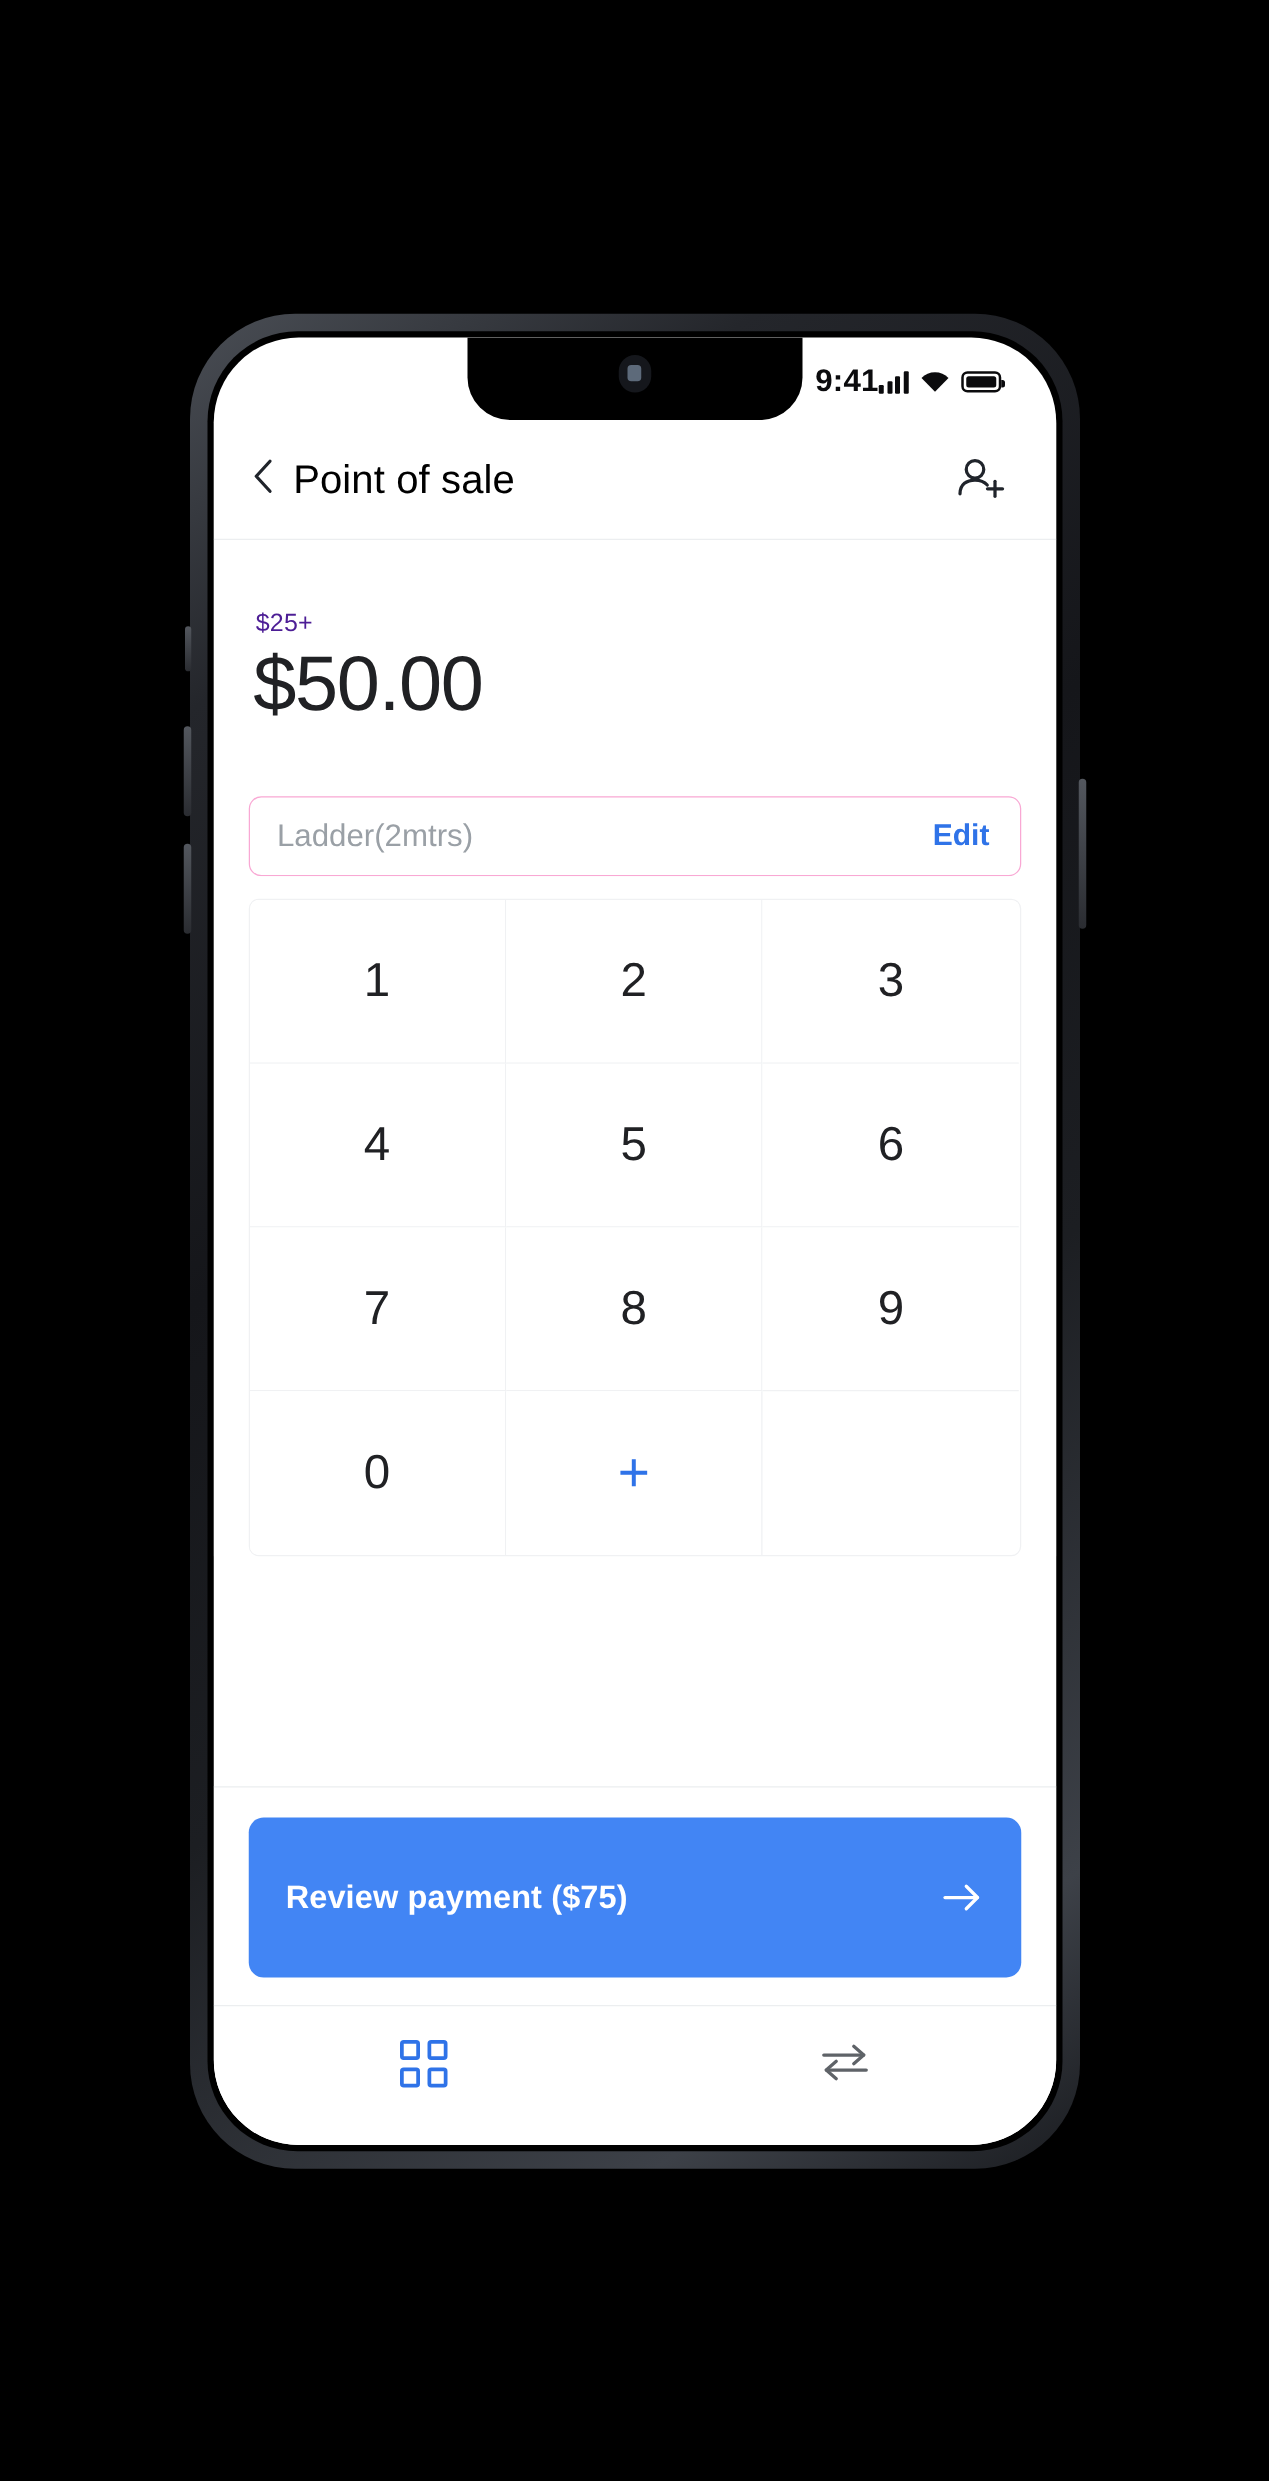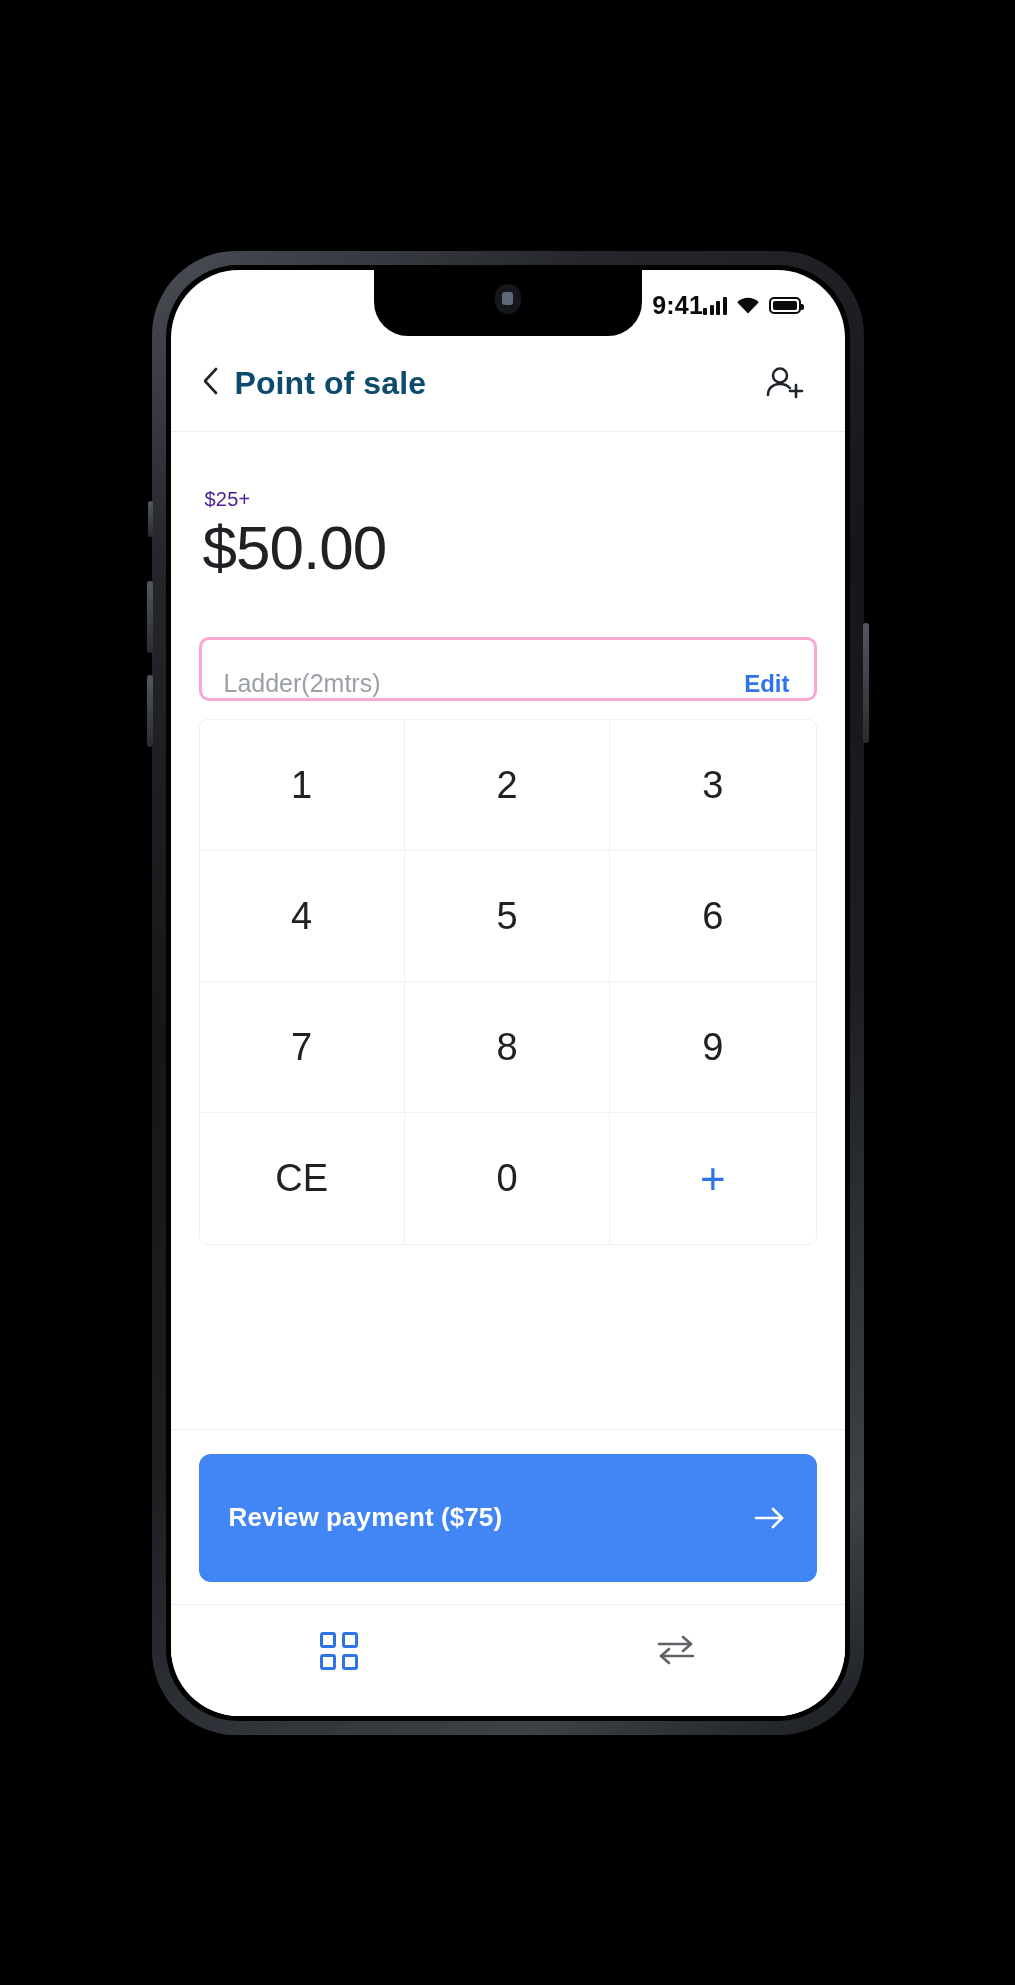--- a/index.html
+++ b/index.html
@@ -114,43 +114,43 @@
   .nav-header {
     flex: 0 0 96px;
     display: flex; align-items: center; justify-content: space-between;
     padding: 0 38px 0 30px;
     border-bottom: 1px solid #eceef0;
     background: #fff;
   }
   .nav-left { display: flex; align-items: center; gap: 16px; }
   .back-chevron { display: block; }
   .nav-title {
-    font-size: 32px; color: #0c4a6e; font-weight: 700;
+    font-size: 32px; color: #000000; font-weight: 400;
     letter-spacing: 0.1px;
   }
   .nav-action { display: flex; align-items: center; }
 
   
   .amount-block { padding: 56px 32px 18px 32px; background: #fff; }
   .amount-hint {
     font-size: 20px; color: #4c1d95; font-weight: 400;
     letter-spacing: 0.2px; margin-bottom: 4px; padding-left: 2px;
   }
   .amount-value {
     font-size: 62px; color: #202124; font-weight: 400;
     letter-spacing: -1px; line-height: 1.08;
   }
 
   
   .item-wrap { padding: 38px 28px 0 28px; background: #fff; }
   .item-row {
     height: 64px;
-    border: 3px solid #f9a8d4;
+    border: 1px solid #f9a8d4;
     border-radius: 10px;
-    display: flex; align-items: flex-end; justify-content: space-between;
+    display: flex; align-items: center; justify-content: space-between;
     padding: 0 24px 0 22px;
     background: #fff;
   }
   .item-name { font-size: 25px; color: #9aa0a6; font-weight: 400; }
   .item-edit { font-size: 24px; color: #2f73e8; font-weight: 700; margin-left: 32px; }
 
   
   .keypad-wrap { padding: 18px 28px 0 28px; background: #fff; }
   .keypad {
     border: 1px solid #f0f1f3;
@@ -284,21 +284,20 @@
           <div class="keypad">
             <div class="key">1</div>
             <div class="key">2</div>
             <div class="key">3</div>
             <div class="key">4</div>
             <div class="key">5</div>
             <div class="key">6</div>
             <div class="key">7</div>
             <div class="key">8</div>
             <div class="key">9</div>
-            <div class="key">CE</div>
             <div class="key">0</div>
             <div class="key accent">+</div>
           </div>
         </div>
 
         <div class="cta-wrap">
           <div class="cta">
             <span class="cta-label">Review payment ($75)</span>
             <span class="cta-arrow">
               <svg width="34" height="26" viewBox="0 0 34 26">

